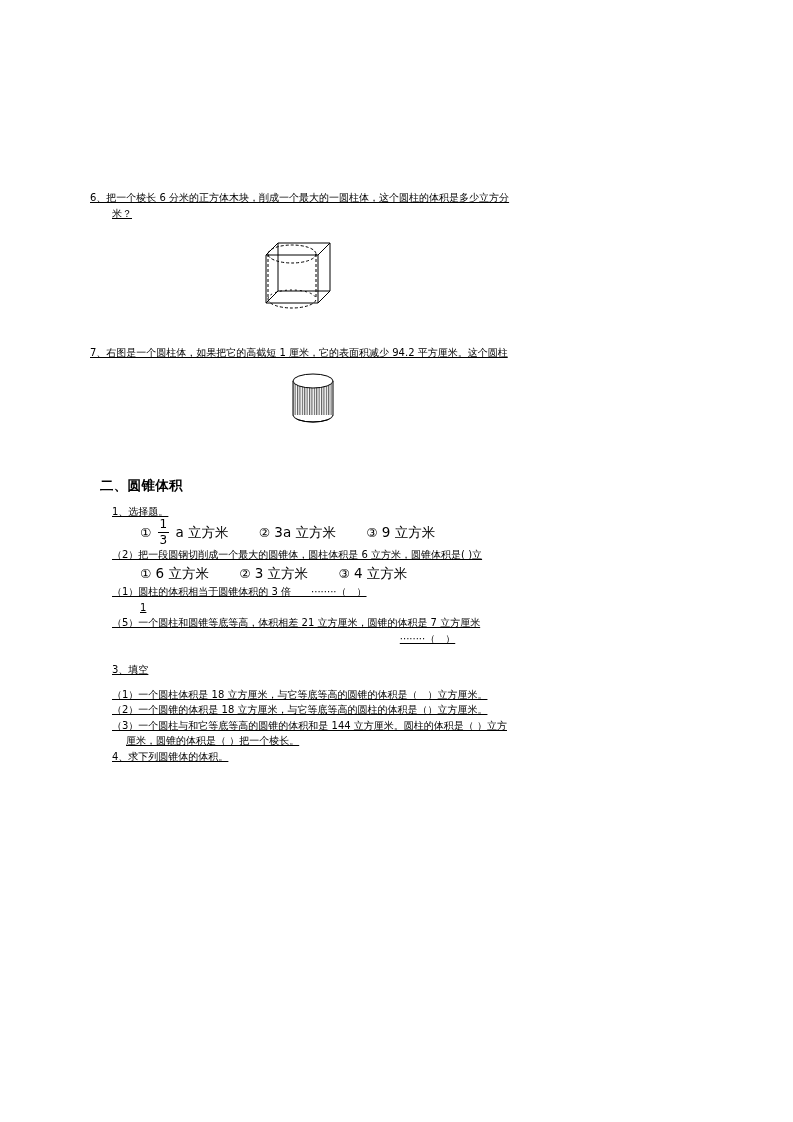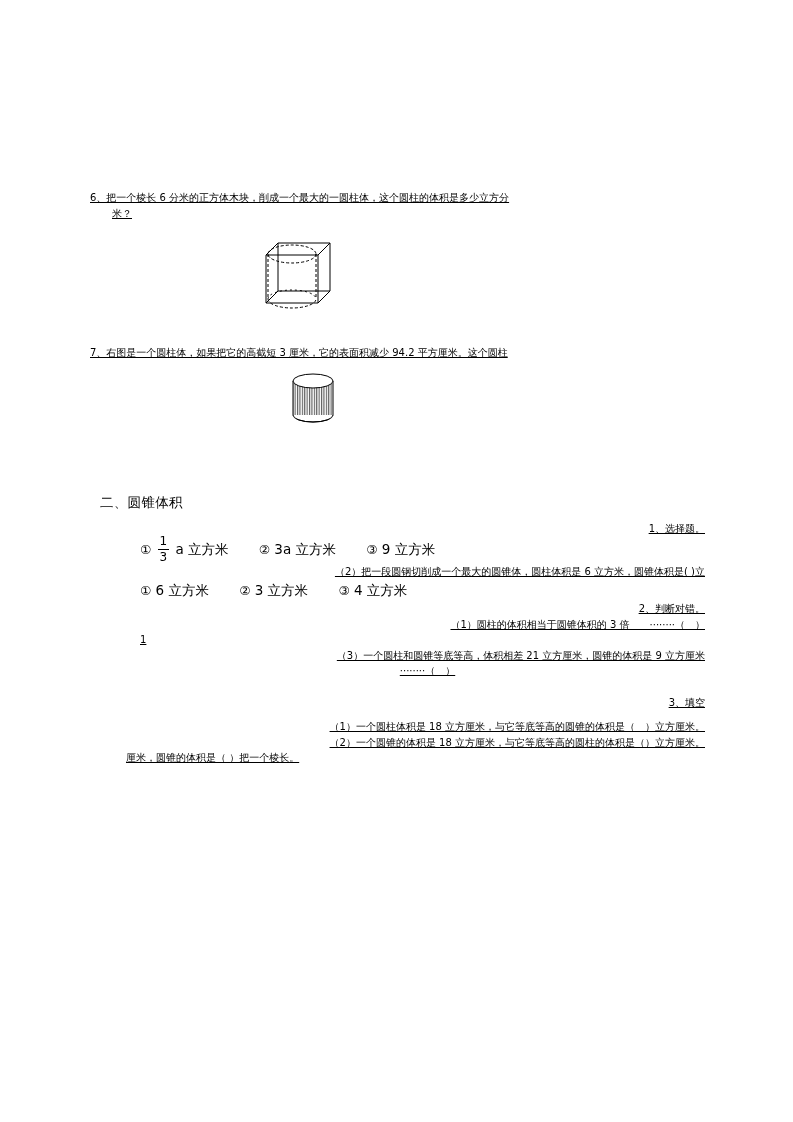--- a/index.html
+++ b/index.html
@@ -27,34 +27,33 @@
   
   .q {
     font-size: 10px;
     line-height: 1.55;
     margin: 0;
     text-decoration: underline;
   }
   .q-body {
     margin-left: 22px;
   }
-  .indent1 { margin-left: 22px; text-align: right; }
+  .indent1 { margin-left: 22px; }
   .indent2 { margin-left: 36px; }
   .indent3 { margin-left: 50px; }
   .gap-sm { height: 9px; }
   .gap-md { height: 16px; }
   .gap-lg { height: 28px; }
   .gap-xl { height: 40px; }
 
   .section-title {
     font-size: 13.5px;
-    font-weight: normal;
+    font-weight: bold;
     margin-left: 10px;
     letter-spacing: 0.3px;
-    margin-top: 17px;
   }
 
   
   .fig-wrap {
     display: flex;
     justify-content: flex-start;
   }
   .fig-cube {
     margin-left: 170px;
     margin-top: 14px;
@@ -129,21 +128,21 @@
             <path d="M8 64 A24 9 0 0 0 56 64" fill="none" stroke="#000" stroke-width="1" stroke-dasharray="3,2"></path>
             <path d="M8 64 A24 9 0 0 1 56 64" fill="none" stroke="#000" stroke-width="1" stroke-dasharray="2,3"></path>
           </svg>
         </div>
       </div>
     </div>
 
     <div class="gap-lg"></div>
 
     <div>
-      <div class="q">7、右图是一个圆柱体，如果把它的高截短 3 厘米，它的表面积减少 94.2 平方厘米。这个圆柱</div>
+      <div class="q">7、右图是一个圆柱体，如果把它的高截短 1 厘米，它的表面积减少 94.2 平方厘米。这个圆柱</div>
       <div class="fig-wrap">
         <div class="fig-cyl">
           <svg width="56" height="62" viewBox="0 0 56 62" xmlns="http://www.w3.org/2000/svg">
             <defs>
               <pattern id="vstripe" width="2.4" height="4" patternUnits="userSpaceOnUse">
                 <rect width="2.4" height="4" fill="#ffffff"></rect>
                 <line x1="0.6" y1="0" x2="0.6" y2="4" stroke="#333" stroke-width="0.9"></line>
               </pattern>
             </defs>
 
@@ -201,33 +200,34 @@
         <span class="opt">
           <span class="circnum">②</span>
           <span>3 立方米</span>
         </span>
         <span class="opt">
           <span class="circnum">③</span>
           <span>4 立方米</span>
         </span>
       </div>
 
-      <div class="q indent1">2、判断对错。</div>
       <div class="q indent1">（1）圆柱的体积相当于圆锥体积的 3 倍　　········（　）</div>
       <div class="q indent3">
         <span>1</span>
       </div>
-      <div class="q indent1">（3）一个圆柱和圆锥等底等高，体积相差 21 立方厘米，圆锥的体积是 9 立方厘米</div>
+      <div class="q indent1">（5）一个圆柱和圆锥等底等高，体积相差 21 立方厘米，圆锥的体积是 7 立方厘米</div>
       <div class="q" style="text-align:center; margin-left:60px;">········（　）</div>
 
       <div class="gap-md"></div>
 
       <div class="q indent1">3、填空</div>
 
       <div class="gap-sm"></div>
 
       <div class="q indent1">（1）一个圆柱体积是 18 立方厘米，与它等底等高的圆锥的体积是（　）立方厘米。</div>
       <div class="q indent1">（2）一个圆锥的体积是 18 立方厘米，与它等底等高的圆柱的体积是（）立方厘米。</div>
+      <div class="q indent1">（3）一个圆柱与和它等底等高的圆锥的体积和是 144 立方厘米。圆柱的体积是（        ）立方</div>
       <div class="q indent2">厘米，圆锥的体积是（           ）把一个棱长。</div>
+      <div class="q indent1">4、求下列圆锥体的体积。</div>
     </div>
 
   </div>
 </div>
 
 </body></html>

